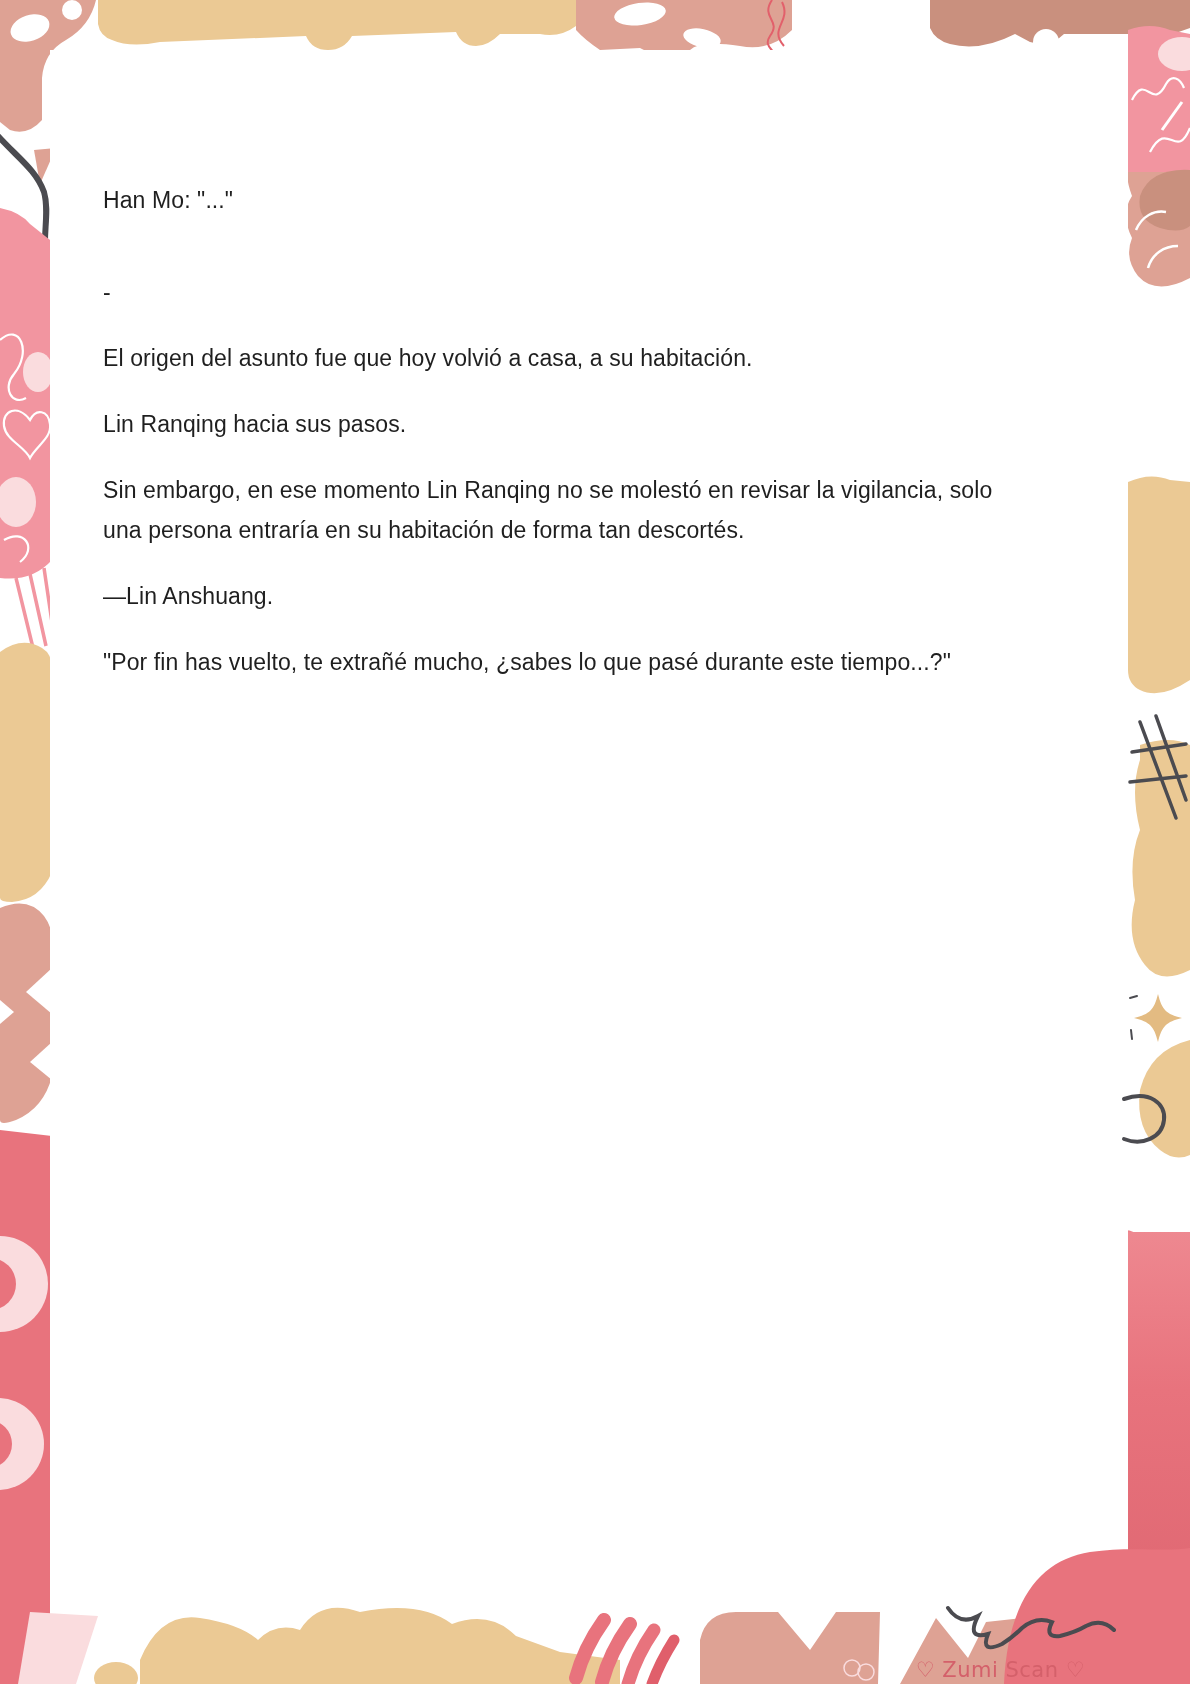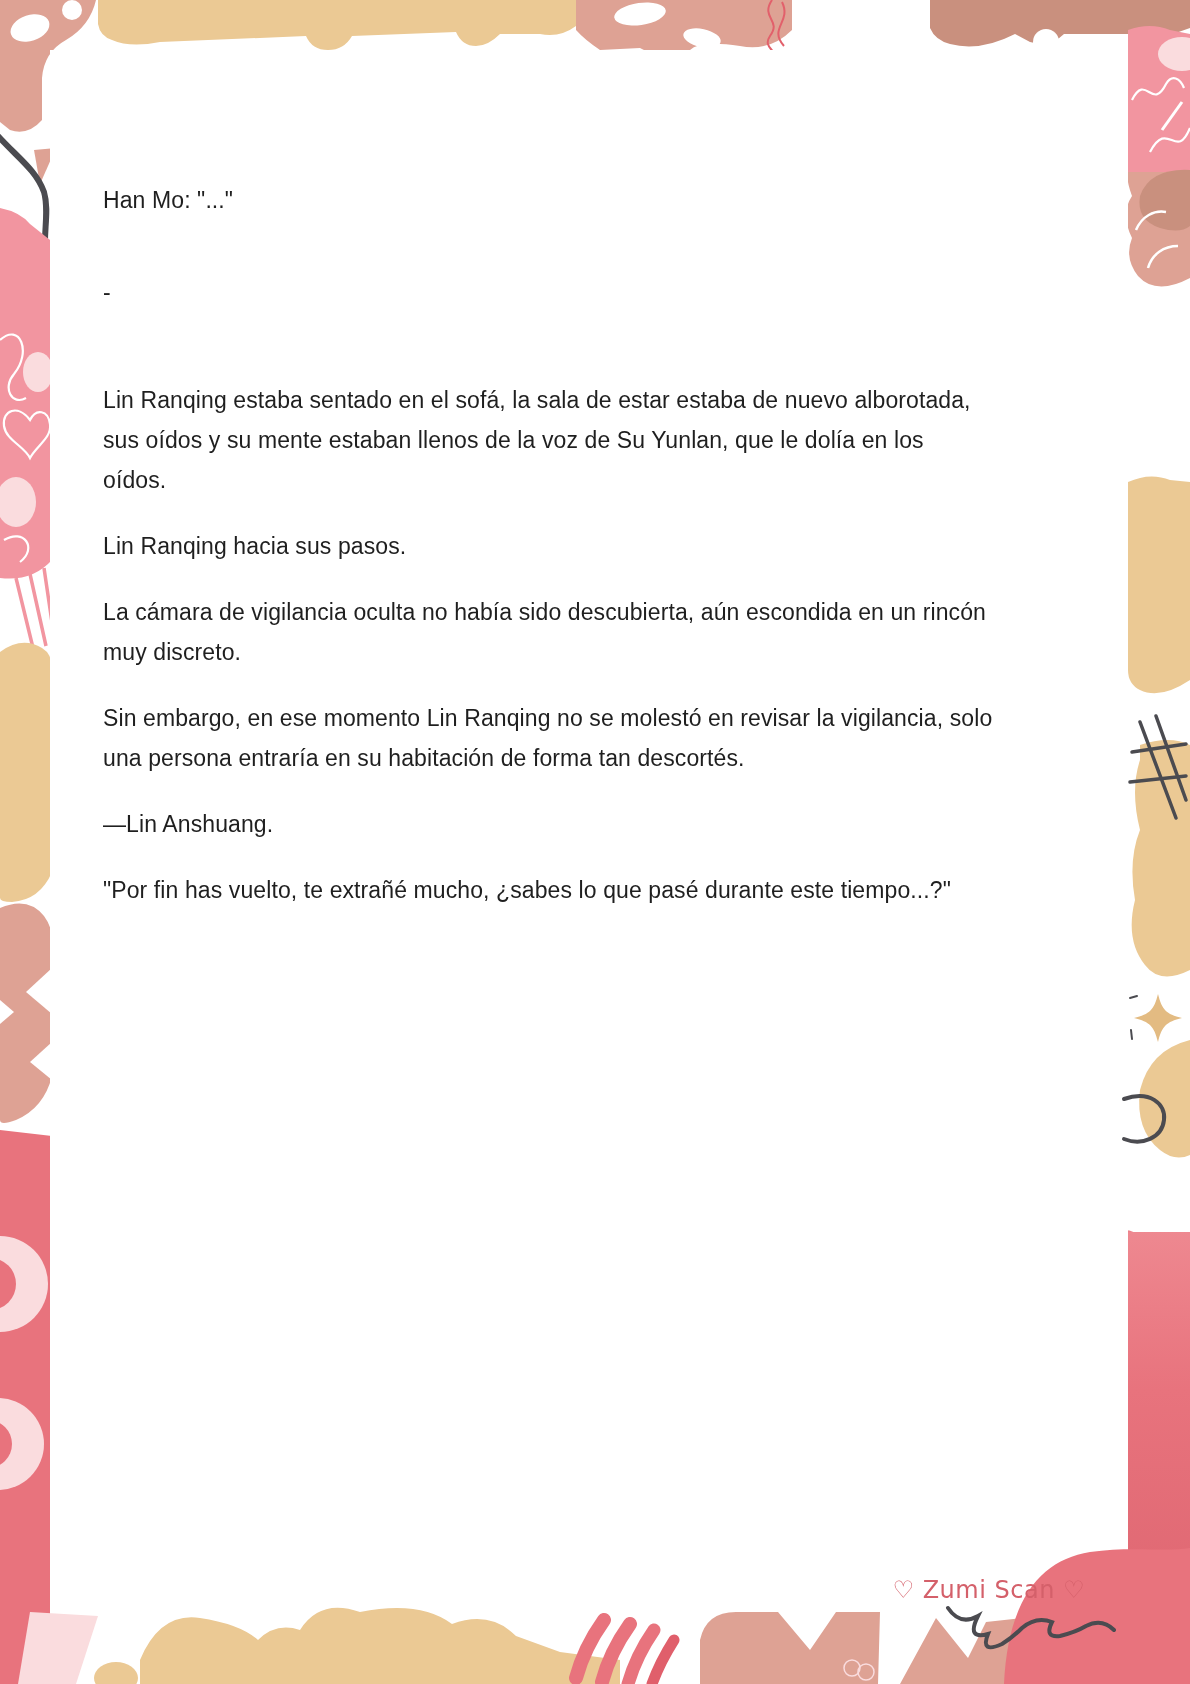--- a/index.html
+++ b/index.html
@@ -20,23 +20,23 @@
     color:#1f1f1f;
     font-size:23px;line-height:40px;
     letter-spacing:0.1px;
   }
   .text-col p{margin:0;}
   .p0{margin-top:130px !important;}
   .p1{margin-top:52px !important;}
   .p2{margin-top:68px !important;}
   .pgap{margin-top:26px !important;}
   .credit{
-    position:absolute;right:105px;top:1576px;z-index:3;
+    position:absolute;right:105px;top:1658px;z-index:3;
     font-family:"DejaVu Sans",sans-serif;
-    font-size:24px;color:#d4606a;letter-spacing:0.5px;
+    font-size:21px;color:#d4606a;letter-spacing:0.5px;
   }
 </style>
 </head>
 <body>
 
 <div class="page">
 
   <svg class="border-art" viewBox="0 0 1190 1684" xmlns="http://www.w3.org/2000/svg" aria-hidden="true">
     <defs>
       <linearGradient id="coralGrad" x1="0" y1="0" x2="0" y2="1">
@@ -190,23 +190,22 @@
 
     <g>
       <path d="M948,1608 Q960,1626 978,1616 Q966,1640 988,1634 Q980,1654 1002,1644 Q1012,1638 1022,1628 Q1036,1616 1052,1622 Q1044,1638 1060,1636 Q1076,1632 1086,1626 Q1102,1618 1114,1630" fill="none" stroke="#4B4B50" stroke-width="4" stroke-linecap="round"></path>
     </g>
   </svg>
 
   <div class="content">
     <div class="text-col">
       <p class="p0">Han Mo: "..."</p>
       <p class="p1">-</p>
-      <p class="p2">Lin Ranqing estaba sentado en el sofá, la sala de estar estaba de nuevo alborotada, sus oídos y su mente estaban llenos de la voz de Su Yunlan, que le dolía en los oídos.</p>
+      <p class="pgap">El origen del asunto fue que hoy volvió a casa, a su habitación.</p>
       <p class="pgap">Lin Ranqing hacia sus pasos.</p>
-      <p class="pgap">La cámara de vigilancia oculta no había sido descubierta, aún escondida en un rincón muy discreto.</p>
       <p class="pgap">Sin embargo, en ese momento Lin Ranqing no se molestó en revisar la vigilancia, solo una persona entraría en su habitación de forma tan descortés.</p>
       <p class="pgap">—Lin Anshuang.</p>
       <p class="pgap">"Por fin has vuelto, te extrañé mucho, ¿sabes lo que pasé durante este tiempo...?"</p>
     </div>
   </div>
 
   <div class="credit">♡ Zumi Scan ♡</div>
 
 </div>
 

